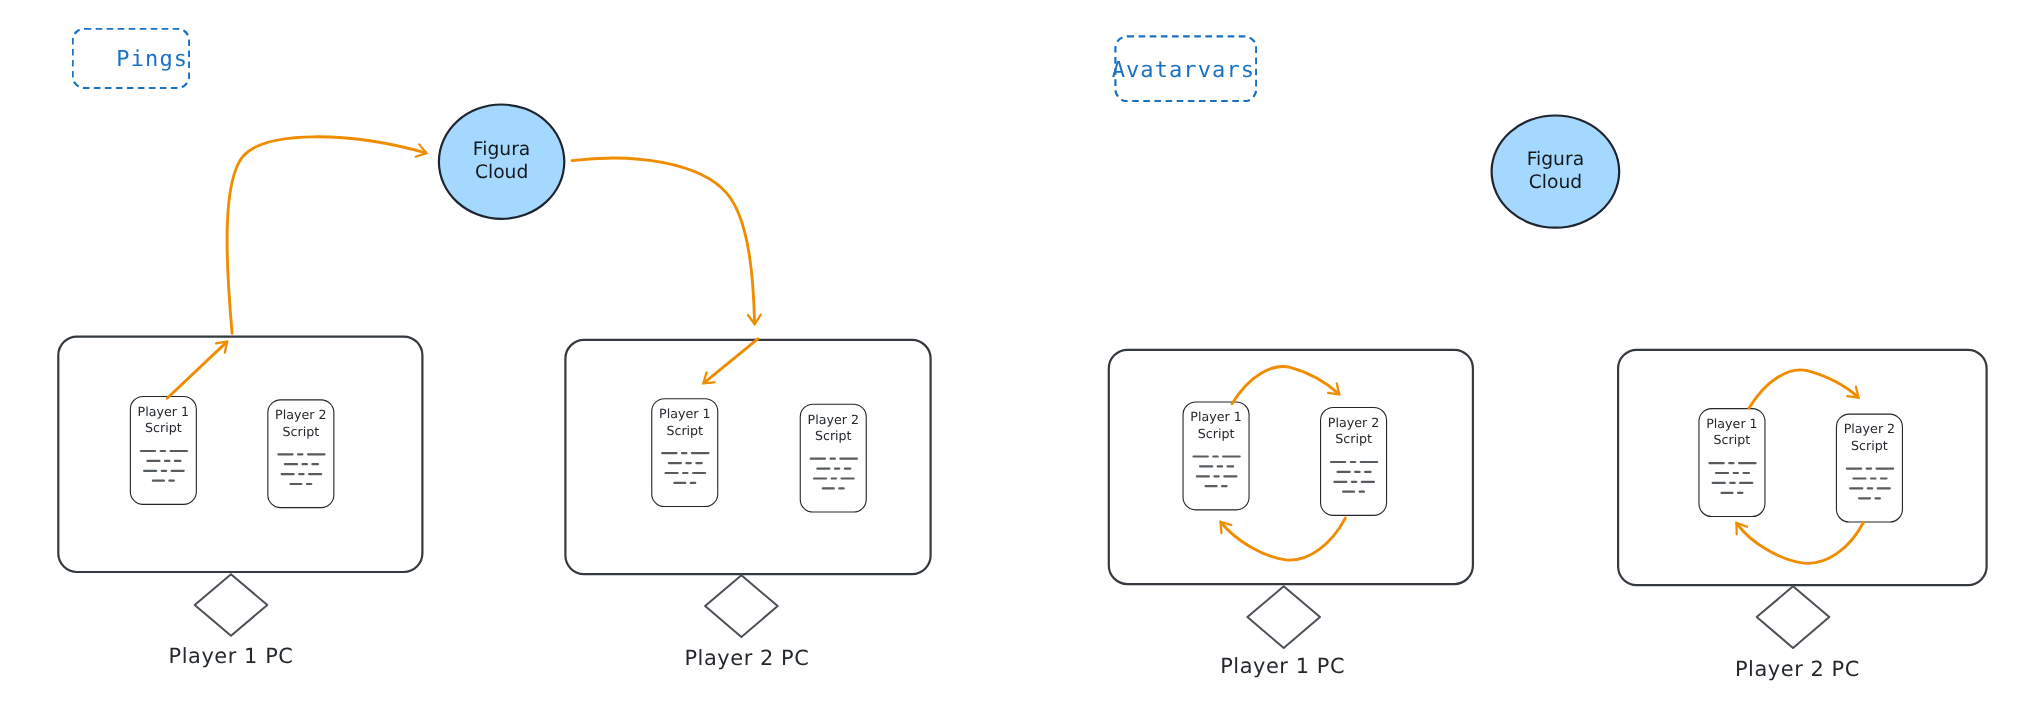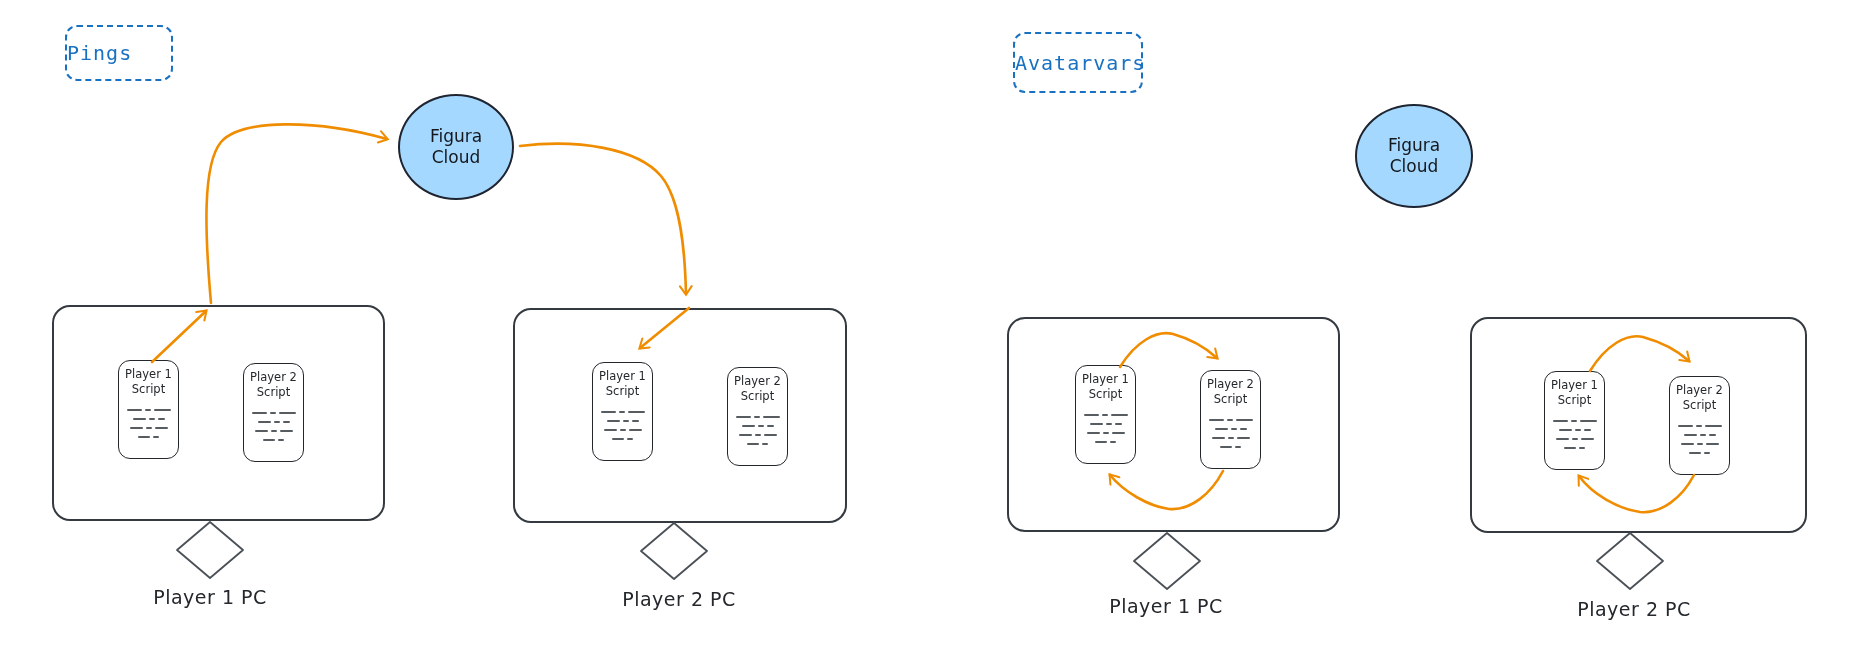--- a/index.html
+++ b/index.html
@@ -14,21 +14,21 @@
   *{box-sizing:border-box;margin:0;padding:0;}
   html,body{background:#ffffff;}
   body{font-family:"DejaVu Sans", sans-serif;color:var(--ink);}
   .canvas{position:relative;width:1850px;height:651px;background:#ffffff;overflow:hidden;}
 
   
   .tag-box{
     position:absolute;
     border:2.5px dashed var(--blue);
     border-radius:12px;
-    display:flex;align-items:center;justify-content:flex-start;
+    display:flex;align-items:center;justify-content:flex-end;
     color:var(--blue);
     font-family:"DejaVu Sans Mono", monospace;
     font-size:20px;
     letter-spacing:1px;
   }
 
   
   .cloud{
     position:absolute;
     background:var(--cloud-fill);

